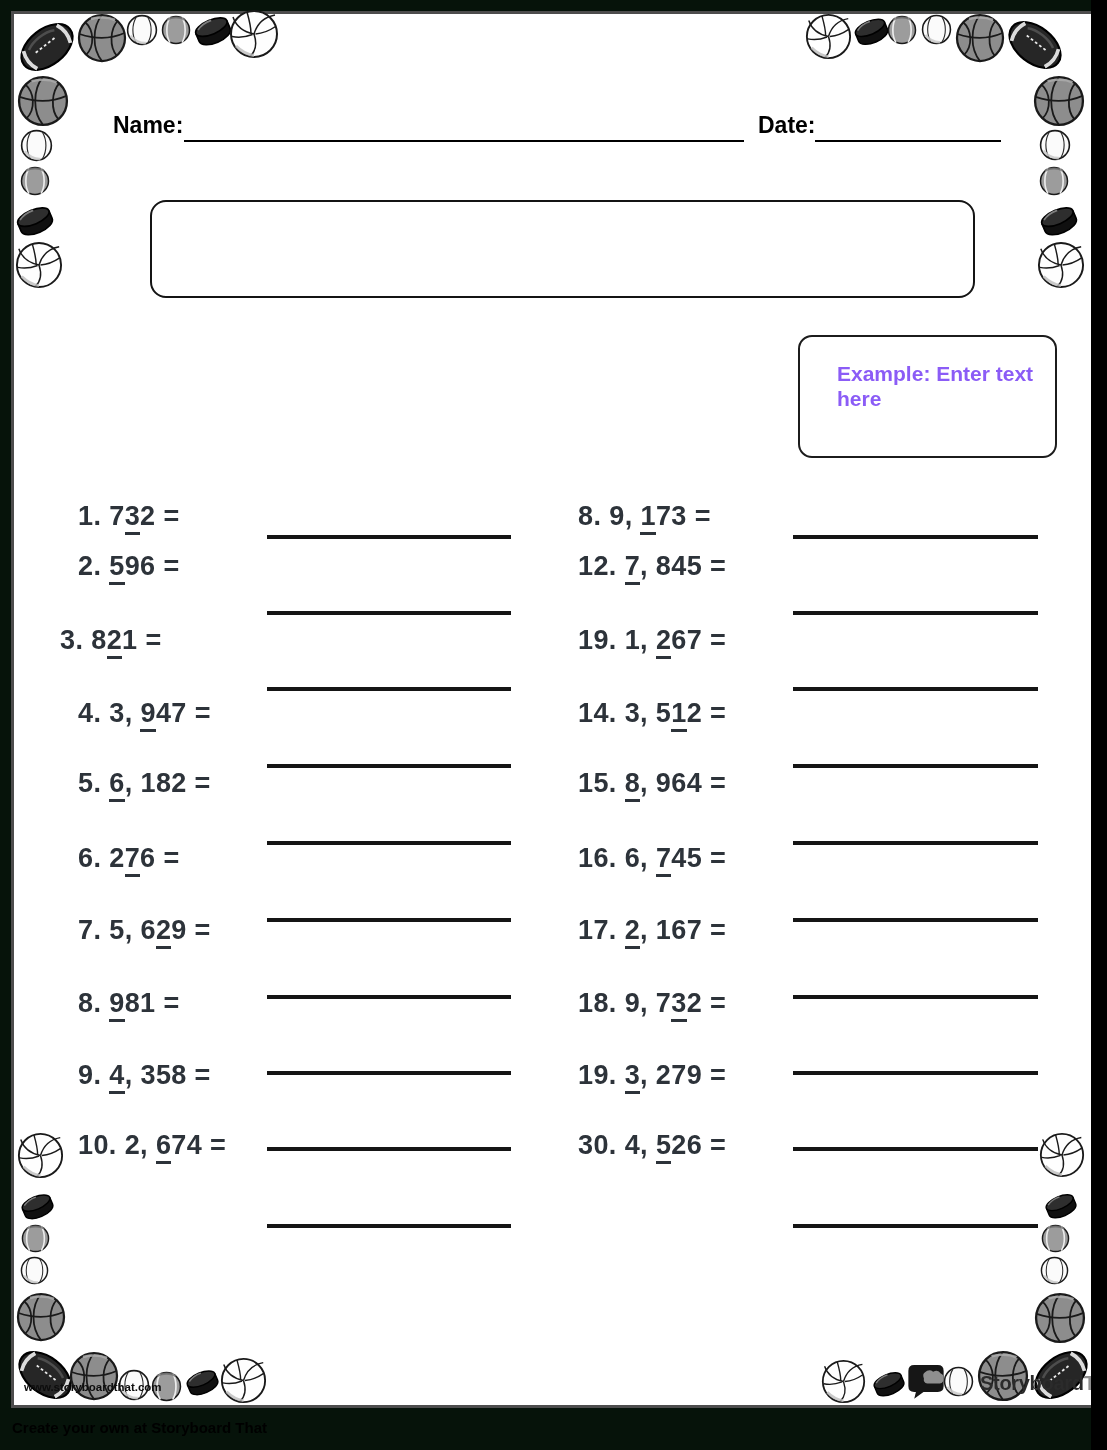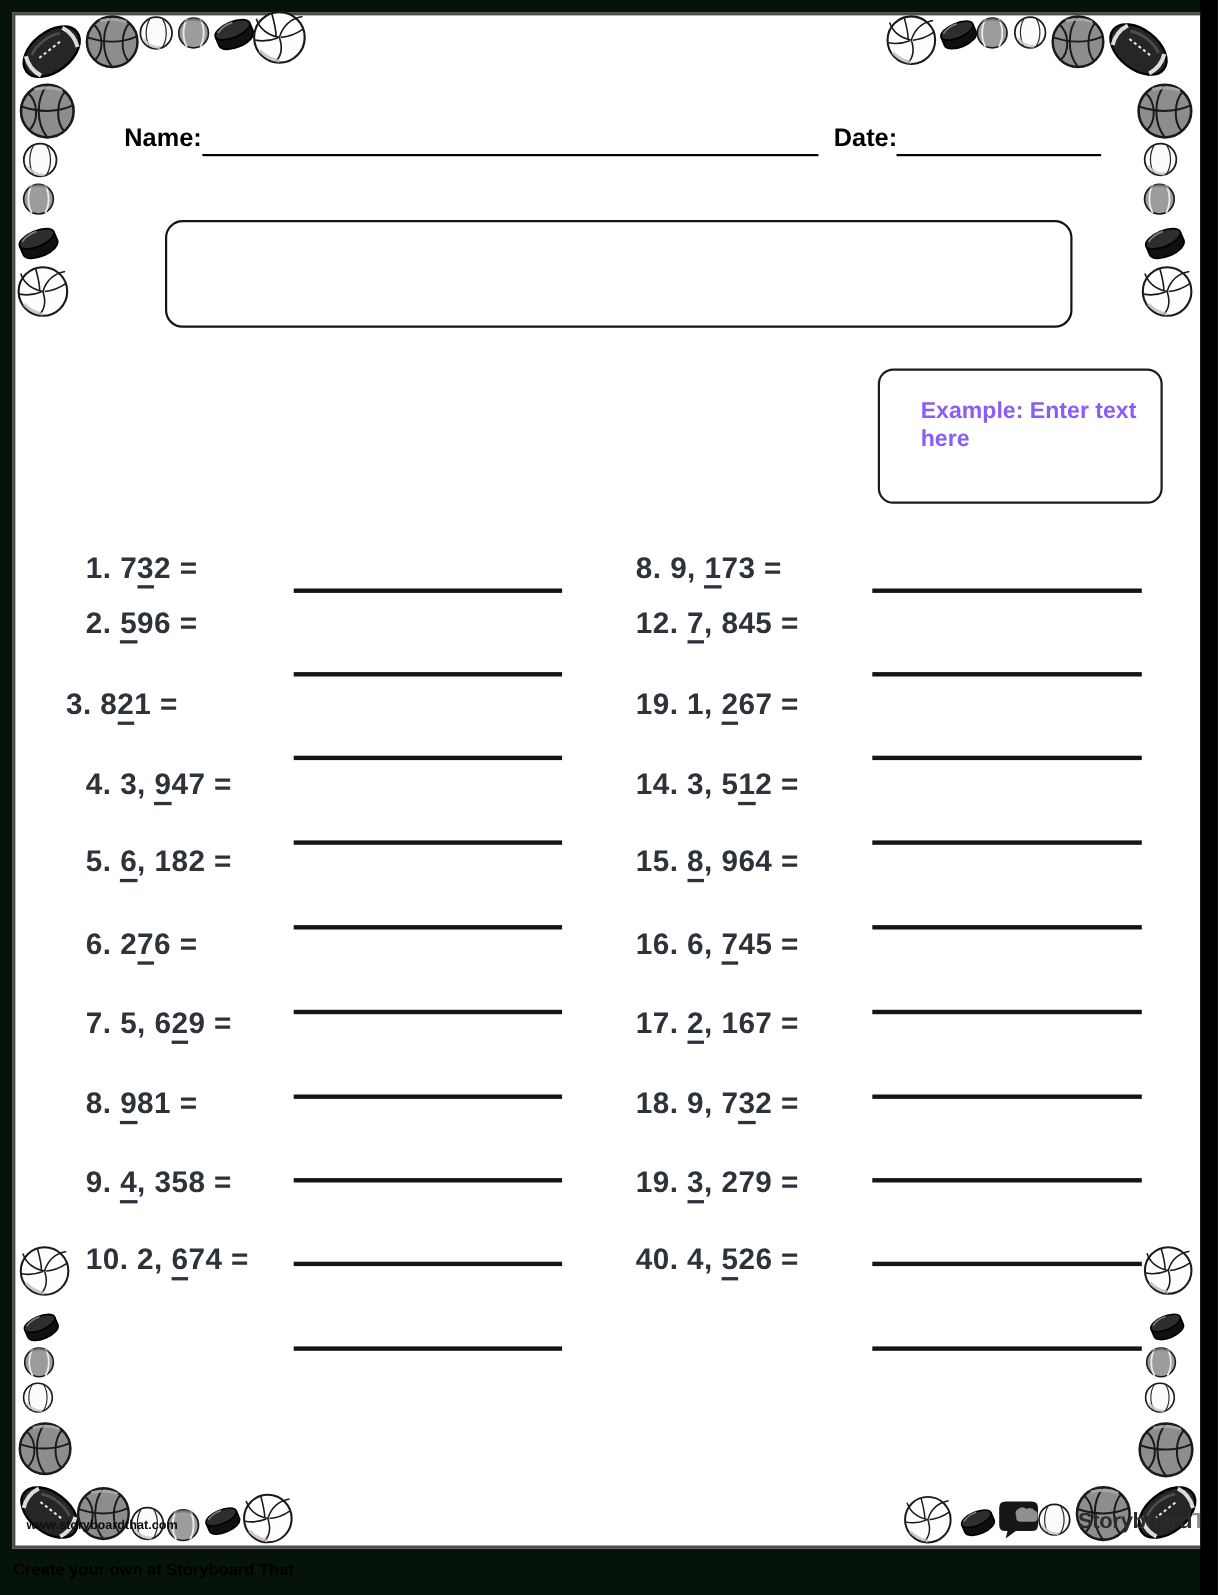--- a/index.html
+++ b/index.html
@@ -156,21 +156,21 @@
       <div class="problem" style="left: 578px; top: 770px;"><span>15. </span><span class="u">8</span><span>, 964</span><span> =</span></div>
       <div class="answer-line" style="left: 793px; top: 841px; width: 245px;"></div>
       <div class="problem" style="left: 578px; top: 845px;"><span>16. </span><span>6, </span><span class="u">7</span><span>45</span><span> =</span></div>
       <div class="answer-line" style="left: 793px; top: 918px; width: 245px;"></div>
       <div class="problem" style="left: 578px; top: 917px;"><span>17. </span><span class="u">2</span><span>, 167</span><span> =</span></div>
       <div class="answer-line" style="left: 793px; top: 995px; width: 245px;"></div>
       <div class="problem" style="left: 578px; top: 990px;"><span>18. </span><span>9, 7</span><span class="u">3</span><span>2</span><span> =</span></div>
       <div class="answer-line" style="left: 793px; top: 1071px; width: 245px;"></div>
       <div class="problem" style="left: 578px; top: 1062px;"><span>19. </span><span class="u">3</span><span>, 279</span><span> =</span></div>
       <div class="answer-line" style="left: 793px; top: 1147px; width: 245px;"></div>
-      <div class="problem" style="left: 578px; top: 1132px;"><span>40. </span><span>4, </span><span class="u">5</span><span>26</span><span> =</span></div>
+      <div class="problem" style="left: 578px; top: 1132px;"><span>30. </span><span>4, </span><span class="u">5</span><span>26</span><span> =</span></div>
       <div class="answer-line" style="left: 793px; top: 1224px; width: 245px;"></div>
     </div>
 
   <div id="decor">
       <svg class="ball" viewBox="0 0 100 100" style="left: 16px; top: 16px; width: 62px; height: 62px; transform: rotate(-38deg);">
         <use href="#sym-football"></use>
       </svg>
       <svg class="ball" viewBox="0 0 100 100" style="left: 77px; top: 13px; width: 50px; height: 50px;">
         <use href="#sym-basketball"></use>
       </svg>

